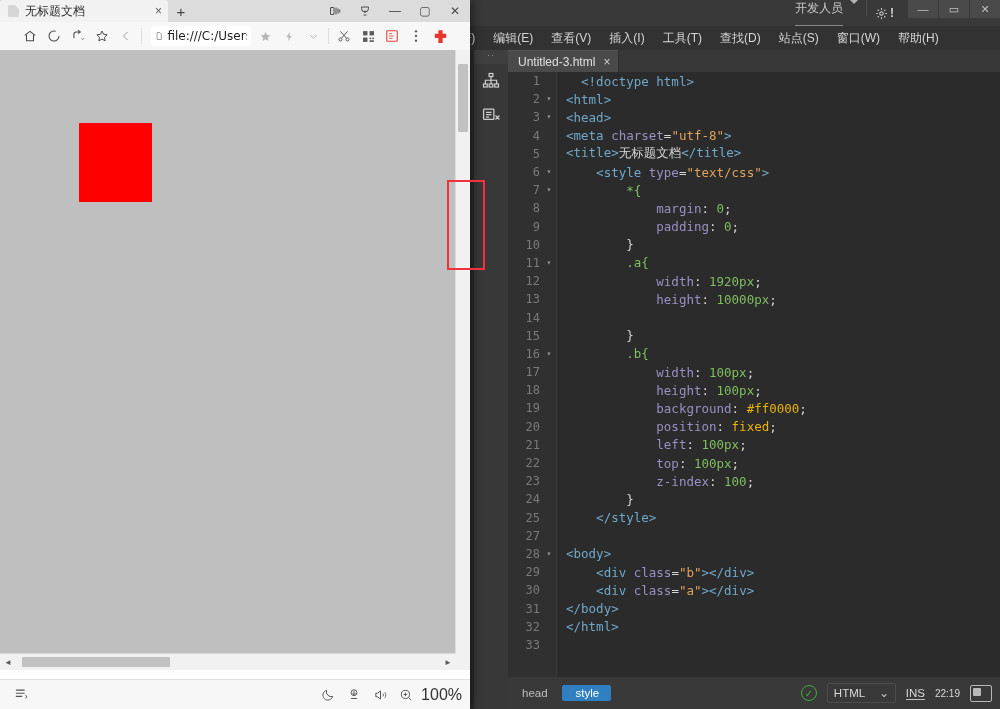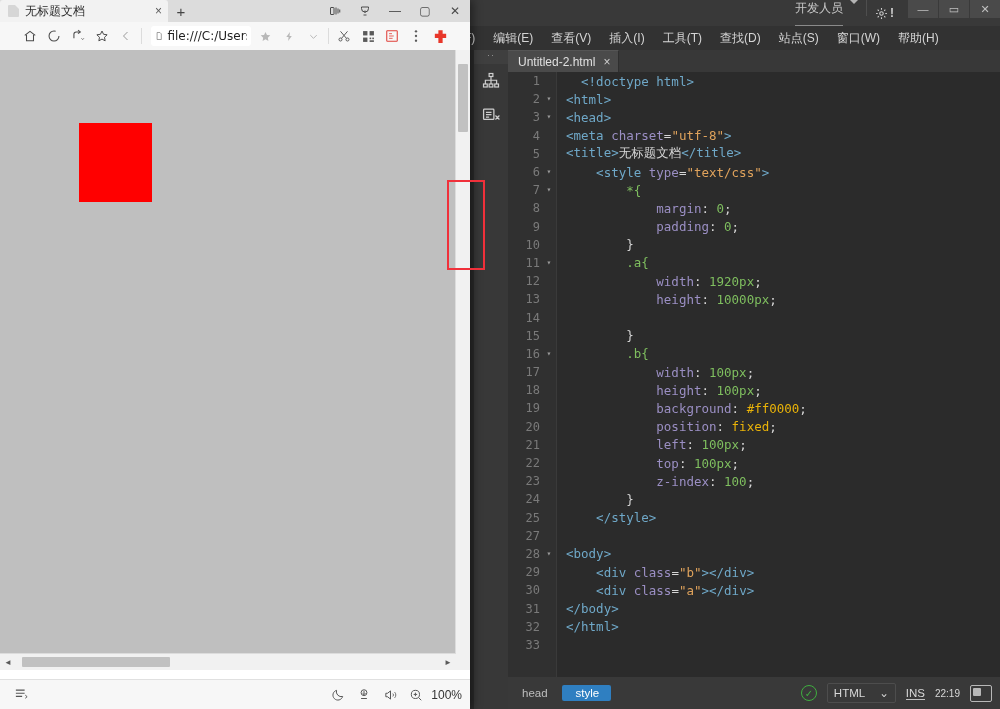--- a/index.html
+++ b/index.html
@@ -233,21 +233,21 @@
   }
   #br-statusbar {
     position: absolute; left: 0; bottom: 0; width: 470px; height: 30px;
     background: #f7f7f7; border-top: 1px solid #e0e0e0;
     display: flex; align-items: center; padding: 0 8px; box-sizing: border-box;
   }
   #br-statusbar .sb-ico {
     width: 26px; height: 26px; display: flex; align-items: center; justify-content: center;
     color: #555;
   }
-  #br-zoom { font-size: 12px; color: #333; margin-left: 2px; }
+  #br-zoom { font-size: 16px; color: #333; margin-left: 2px; }
 
   
   #scroll-annot {
     position: absolute; left: 447px; top: 180px; width: 38px; height: 90px;
     border: 2px solid #f0303a; box-sizing: border-box; z-index: 60;
     pointer-events: none;
   }
   .ico-svg { display: block; }
 </style>
 </head>
@@ -300,21 +300,21 @@
       <svg class="ico-svg" width="19" height="19" viewBox="0 0 24 24" fill="none" stroke="#cfcfcf" stroke-width="1.6">
         <rect x="2" y="4" width="13" height="13" rx="1"></rect>
         <path d="M5 8h7M5 11h7M5 14h4"></path>
         <path d="M17 12l2.5 2.5L17 17M22 12l-2.5 2.5L22 17" stroke-width="1.5"></path>
       </svg>
     </div>
   </div>
 
   <div id="dw-tabs">
     <div class="dw-tab">
-      <span>Untitled-2.html</span>
+      <span>Untitled-3.html</span>
       <span class="tabx">×</span>
     </div>
   </div>
 
   <div id="dw-code">
     <div id="gutter"></div>
     <div id="code-rows">
         <div class="crow"><span class="lnum">1</span><span class="ctext"><span class="tk-plain">  </span><span class="tk-tag">&lt;!doctype html&gt;</span></span></div>
         <div class="crow"><span class="lnum">2</span><span class="fold">▾</span><span class="ctext"><span class="tk-tag">&lt;html&gt;</span></span></div>
         <div class="crow"><span class="lnum">3</span><span class="fold">▾</span><span class="ctext"><span class="tk-tag">&lt;head&gt;</span></span></div>

